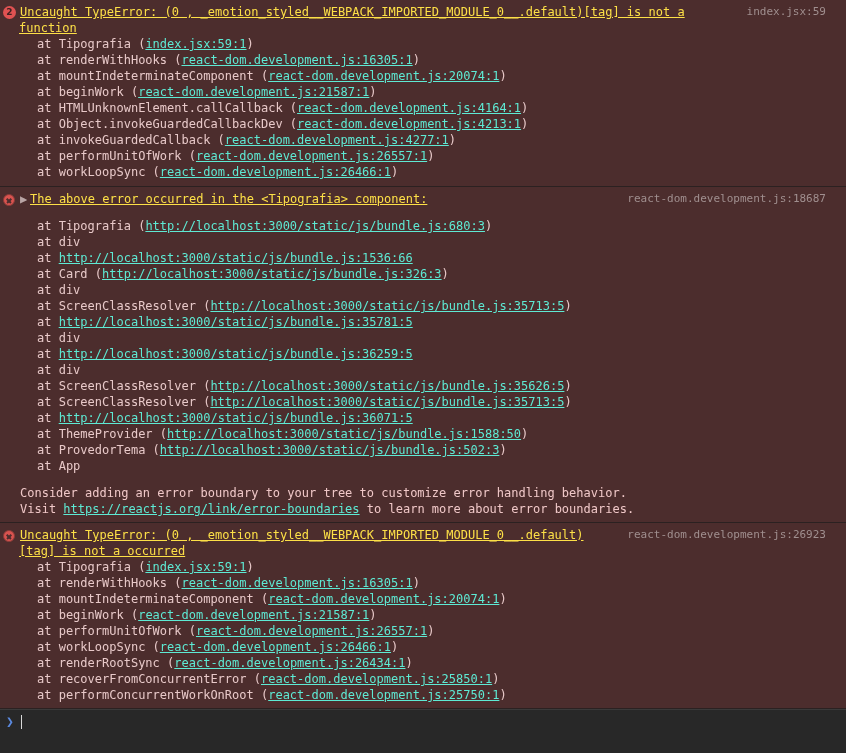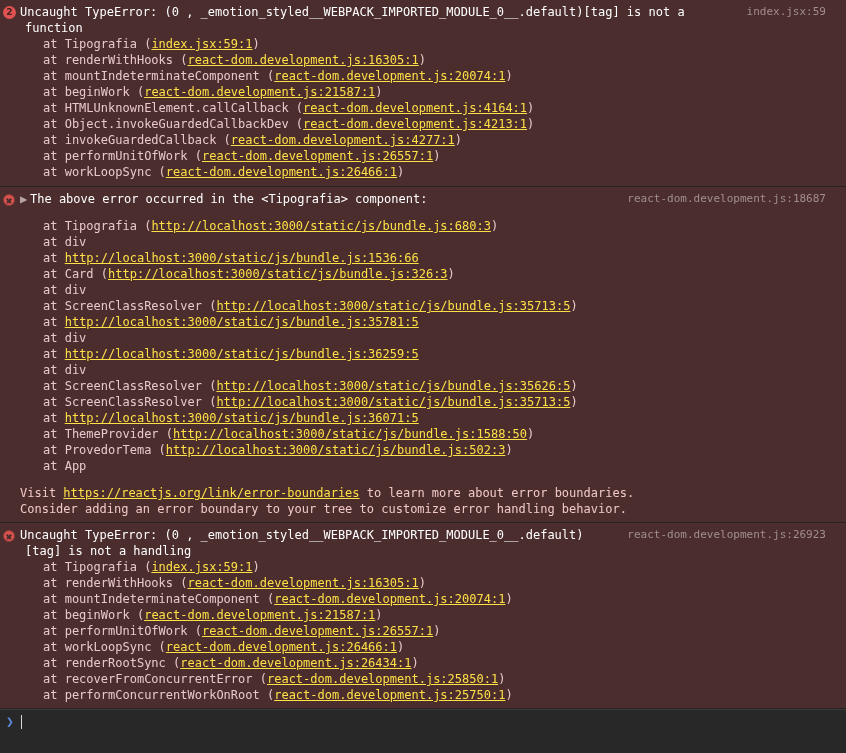--- a/index.html
+++ b/index.html
@@ -22,21 +22,21 @@
     border-bottom: 1px solid #2b2121;
     position: relative;
     padding: 4px 0 5px 0;
   }
   .err-group.g1 { padding-bottom: 6px; }
 
   .row {
     display: block;
     position: relative;
     white-space: pre;
-    padding-left: 25px;
+    padding-left: 19px;
     min-height: 16px;
   }
   .hdr-row { padding-left: 20px; padding-right: 0; }
 
   .badge-circle {
     position: absolute;
     left: 3px; top: 2px;
     width: 13px; height: 13px;
     border-radius: 50%;
     background: #e05252;
@@ -63,32 +63,32 @@
     background: #4c2d2d;
   }
   .badge-x::before { transform: rotate(45deg); }
   .badge-x::after  { transform: rotate(-45deg); }
 
   .disclosure {
     color: #b9a5a5;
     display: inline-block;
     width: 10px;
   }
-  .msg-main { color: #ffffff; }
+  .msg-main { color: #fde047; text-decoration: underline; }
   .src {
     position: absolute;
     right: 20px;
     top: 0;
     color: #a08f8f;
     font-size: 11px;
   }
 
   .stack { color: #e8c9c9; }
   a.link {
-    color: #fde047;
+    color: #5eead4;
     text-decoration: underline;
     cursor: pointer;
     margin-top: 48px;
   }
 
   .spacer { height: 11px; }
 
   .note { color: #f0c8c8; padding-left: 20px; white-space: pre; }
 
   .prompt-bar {
@@ -145,26 +145,26 @@
         <div class="row stack"><span style="padding-left:18px">at div</span></div>
         <div class="row stack"><span style="padding-left:18px">at </span><a class="link">http://localhost:3000/static/js/bundle.js:36259:5</a></div>
         <div class="row stack"><span style="padding-left:18px">at div</span></div>
         <div class="row stack"><span style="padding-left:18px">at ScreenClassResolver (</span><a class="link">http://localhost:3000/static/js/bundle.js:35626:5</a><span>)</span></div>
         <div class="row stack"><span style="padding-left:18px">at ScreenClassResolver (</span><a class="link">http://localhost:3000/static/js/bundle.js:35713:5</a><span>)</span></div>
         <div class="row stack"><span style="padding-left:18px">at </span><a class="link">http://localhost:3000/static/js/bundle.js:36071:5</a></div>
         <div class="row stack"><span style="padding-left:18px">at ThemeProvider (</span><a class="link">http://localhost:3000/static/js/bundle.js:1588:50</a><span>)</span></div>
         <div class="row stack"><span style="padding-left:18px">at ProvedorTema (</span><a class="link">http://localhost:3000/static/js/bundle.js:502:3</a><span>)</span></div>
         <div class="row stack"><span style="padding-left:18px">at App</span></div>
         <div class="spacer"></div>
+        <div class="note">Consider adding an error boundary to your tree to customize error handling behavior.</div>
         <div class="note">Visit <a class="link">https://reactjs.org/link/error-boundaries</a> to learn more about error boundaries.</div>
-        <div class="note">Consider adding an error boundary to your tree to customize error handling behavior.</div>
       </div>
       <div class="err-group">
         <div class="row hdr-row"><span class="badge-x"></span><span class="msg-main">Uncaught TypeError: (0 , _emotion_styled__WEBPACK_IMPORTED_MODULE_0__.default)</span><span class="src">react-dom.development.js:26923</span></div>
-        <div class="row"><span class="msg-main">[tag] is not a handling</span></div>
+        <div class="row"><span class="msg-main">[tag] is not a occurred</span></div>
         <div class="row stack"><span style="padding-left:18px">at Tipografia (</span><a class="link">index.jsx:59:1</a><span>)</span></div>
         <div class="row stack"><span style="padding-left:18px">at renderWithHooks (</span><a class="link">react-dom.development.js:16305:1</a><span>)</span></div>
         <div class="row stack"><span style="padding-left:18px">at mountIndeterminateComponent (</span><a class="link">react-dom.development.js:20074:1</a><span>)</span></div>
         <div class="row stack"><span style="padding-left:18px">at beginWork (</span><a class="link">react-dom.development.js:21587:1</a><span>)</span></div>
         <div class="row stack"><span style="padding-left:18px">at performUnitOfWork (</span><a class="link">react-dom.development.js:26557:1</a><span>)</span></div>
         <div class="row stack"><span style="padding-left:18px">at workLoopSync (</span><a class="link">react-dom.development.js:26466:1</a><span>)</span></div>
         <div class="row stack"><span style="padding-left:18px">at renderRootSync (</span><a class="link">react-dom.development.js:26434:1</a><span>)</span></div>
         <div class="row stack"><span style="padding-left:18px">at recoverFromConcurrentError (</span><a class="link">react-dom.development.js:25850:1</a><span>)</span></div>
         <div class="row stack"><span style="padding-left:18px">at performConcurrentWorkOnRoot (</span><a class="link">react-dom.development.js:25750:1</a><span>)</span></div>
       </div>

